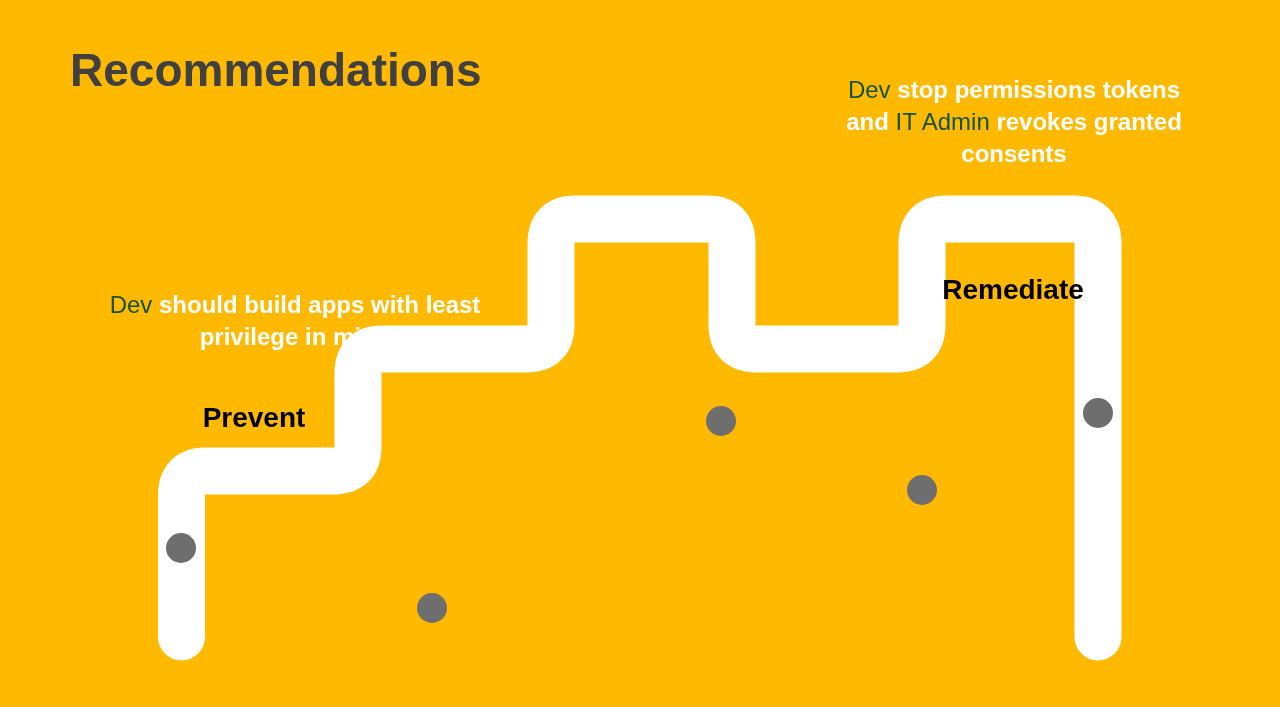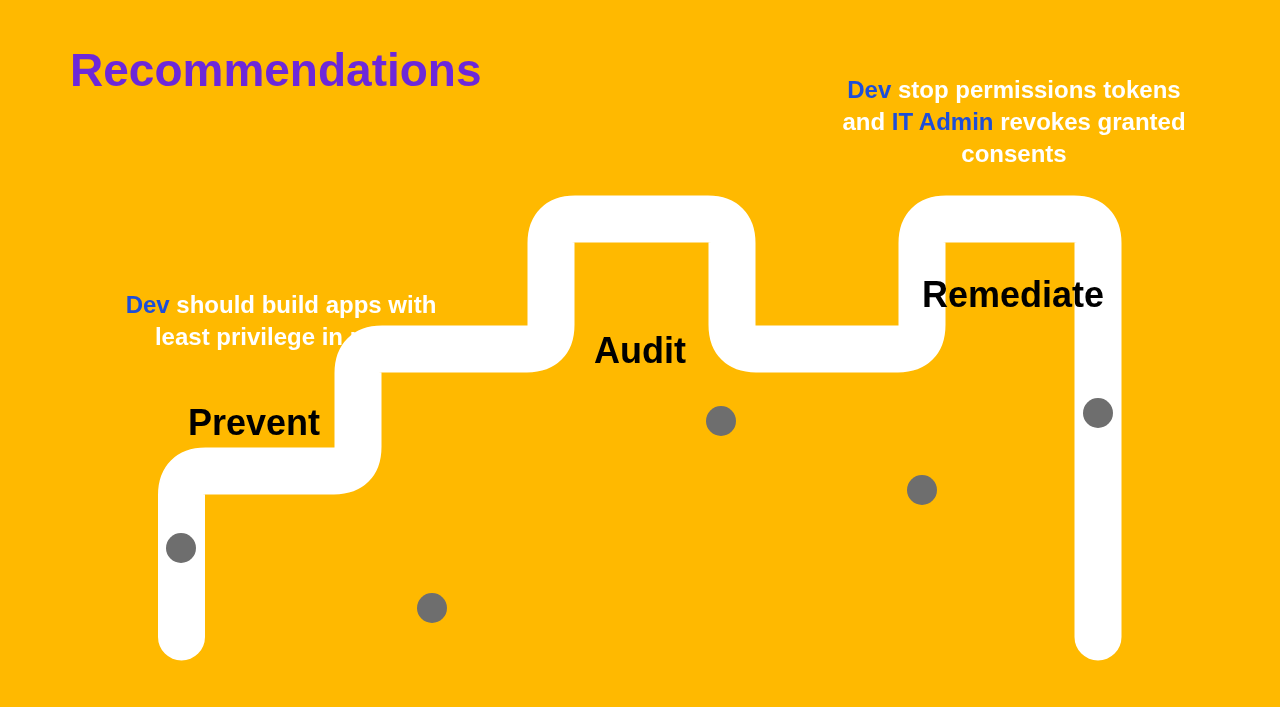--- a/index.html
+++ b/index.html
@@ -22,62 +22,62 @@
     background: #FFB900;
   }
 
   
   #title {
     position: absolute;
     left: 70px;
     top: 40px;
     font-size: 46px;
     font-weight: bold;
-    color: #6d28d9;
+    color: #404040;
     letter-spacing: 0px;
     line-height: 60px;
     white-space: nowrap;
   }
 
   
   #path-svg {
     position: absolute;
     left: 0;
     top: 0;
     width: 1280px;
     height: 707px;
   }
 
   
   .stage-label {
     position: absolute;
-    font-size: 36px;
+    font-size: 28px;
     font-weight: bold;
     color: #000000;
     white-space: nowrap;
     text-align: center;
   }
   #label-prevent   { left: 144px; top: 402px; width: 220px; }
   #label-audit     { left: 540px; top: 330px; width: 200px; }
   #label-remediate { left: 900px; top: 274px; width: 226px; }
 
   
   .callout {
     position: absolute;
     font-size: 24px;
     font-weight: bold;
     line-height: 32px;
     color: #FFFFFF;
     text-align: center;
   }
   .callout .role {
-    color: #1d4ed8;
-    font-weight: bold;
+    color: #14532d;
+    font-weight: normal;
   }
-  #callout-prevent   { left: 95px;  top: 289px; width: 372px; }
+  #callout-prevent   { left: 109px;  top: 289px; width: 372px; }
   #callout-audit     { left: 470px; top: 174px; width: 372px; }
   #callout-remediate { left: 828px; top: 74px;  width: 372px; }
 </style>
 </head>
 <body>
 
 <div id="slide">
 
   <div id="title">Recommendations</div>
 
@@ -86,19 +86,18 @@
     <g id="dot-group">
         <circle cx="181" cy="548" r="15" fill="#6E6E6E"></circle>
         <circle cx="432" cy="608" r="15" fill="#6E6E6E"></circle>
         <circle cx="721" cy="421" r="15" fill="#6E6E6E"></circle>
         <circle cx="922" cy="490" r="15" fill="#6E6E6E"></circle>
         <circle cx="1098" cy="413" r="15" fill="#6E6E6E"></circle>
       </g>
   </svg>
 
   <div class="stage-label" id="label-prevent">Prevent</div>
-  <div class="stage-label" id="label-audit">Audit</div>
   <div class="stage-label" id="label-remediate">Remediate</div>
 
   <div class="callout" id="callout-prevent"><span class="role">Dev </span><span>should build apps with least privilege in mind</span></div>
   <div class="callout" id="callout-remediate"><span class="role">Dev </span><span>stop permissions tokens and </span><span class="role">IT Admin </span><span>revokes granted consents</span></div>
 
 </div>
 
 </body></html>

